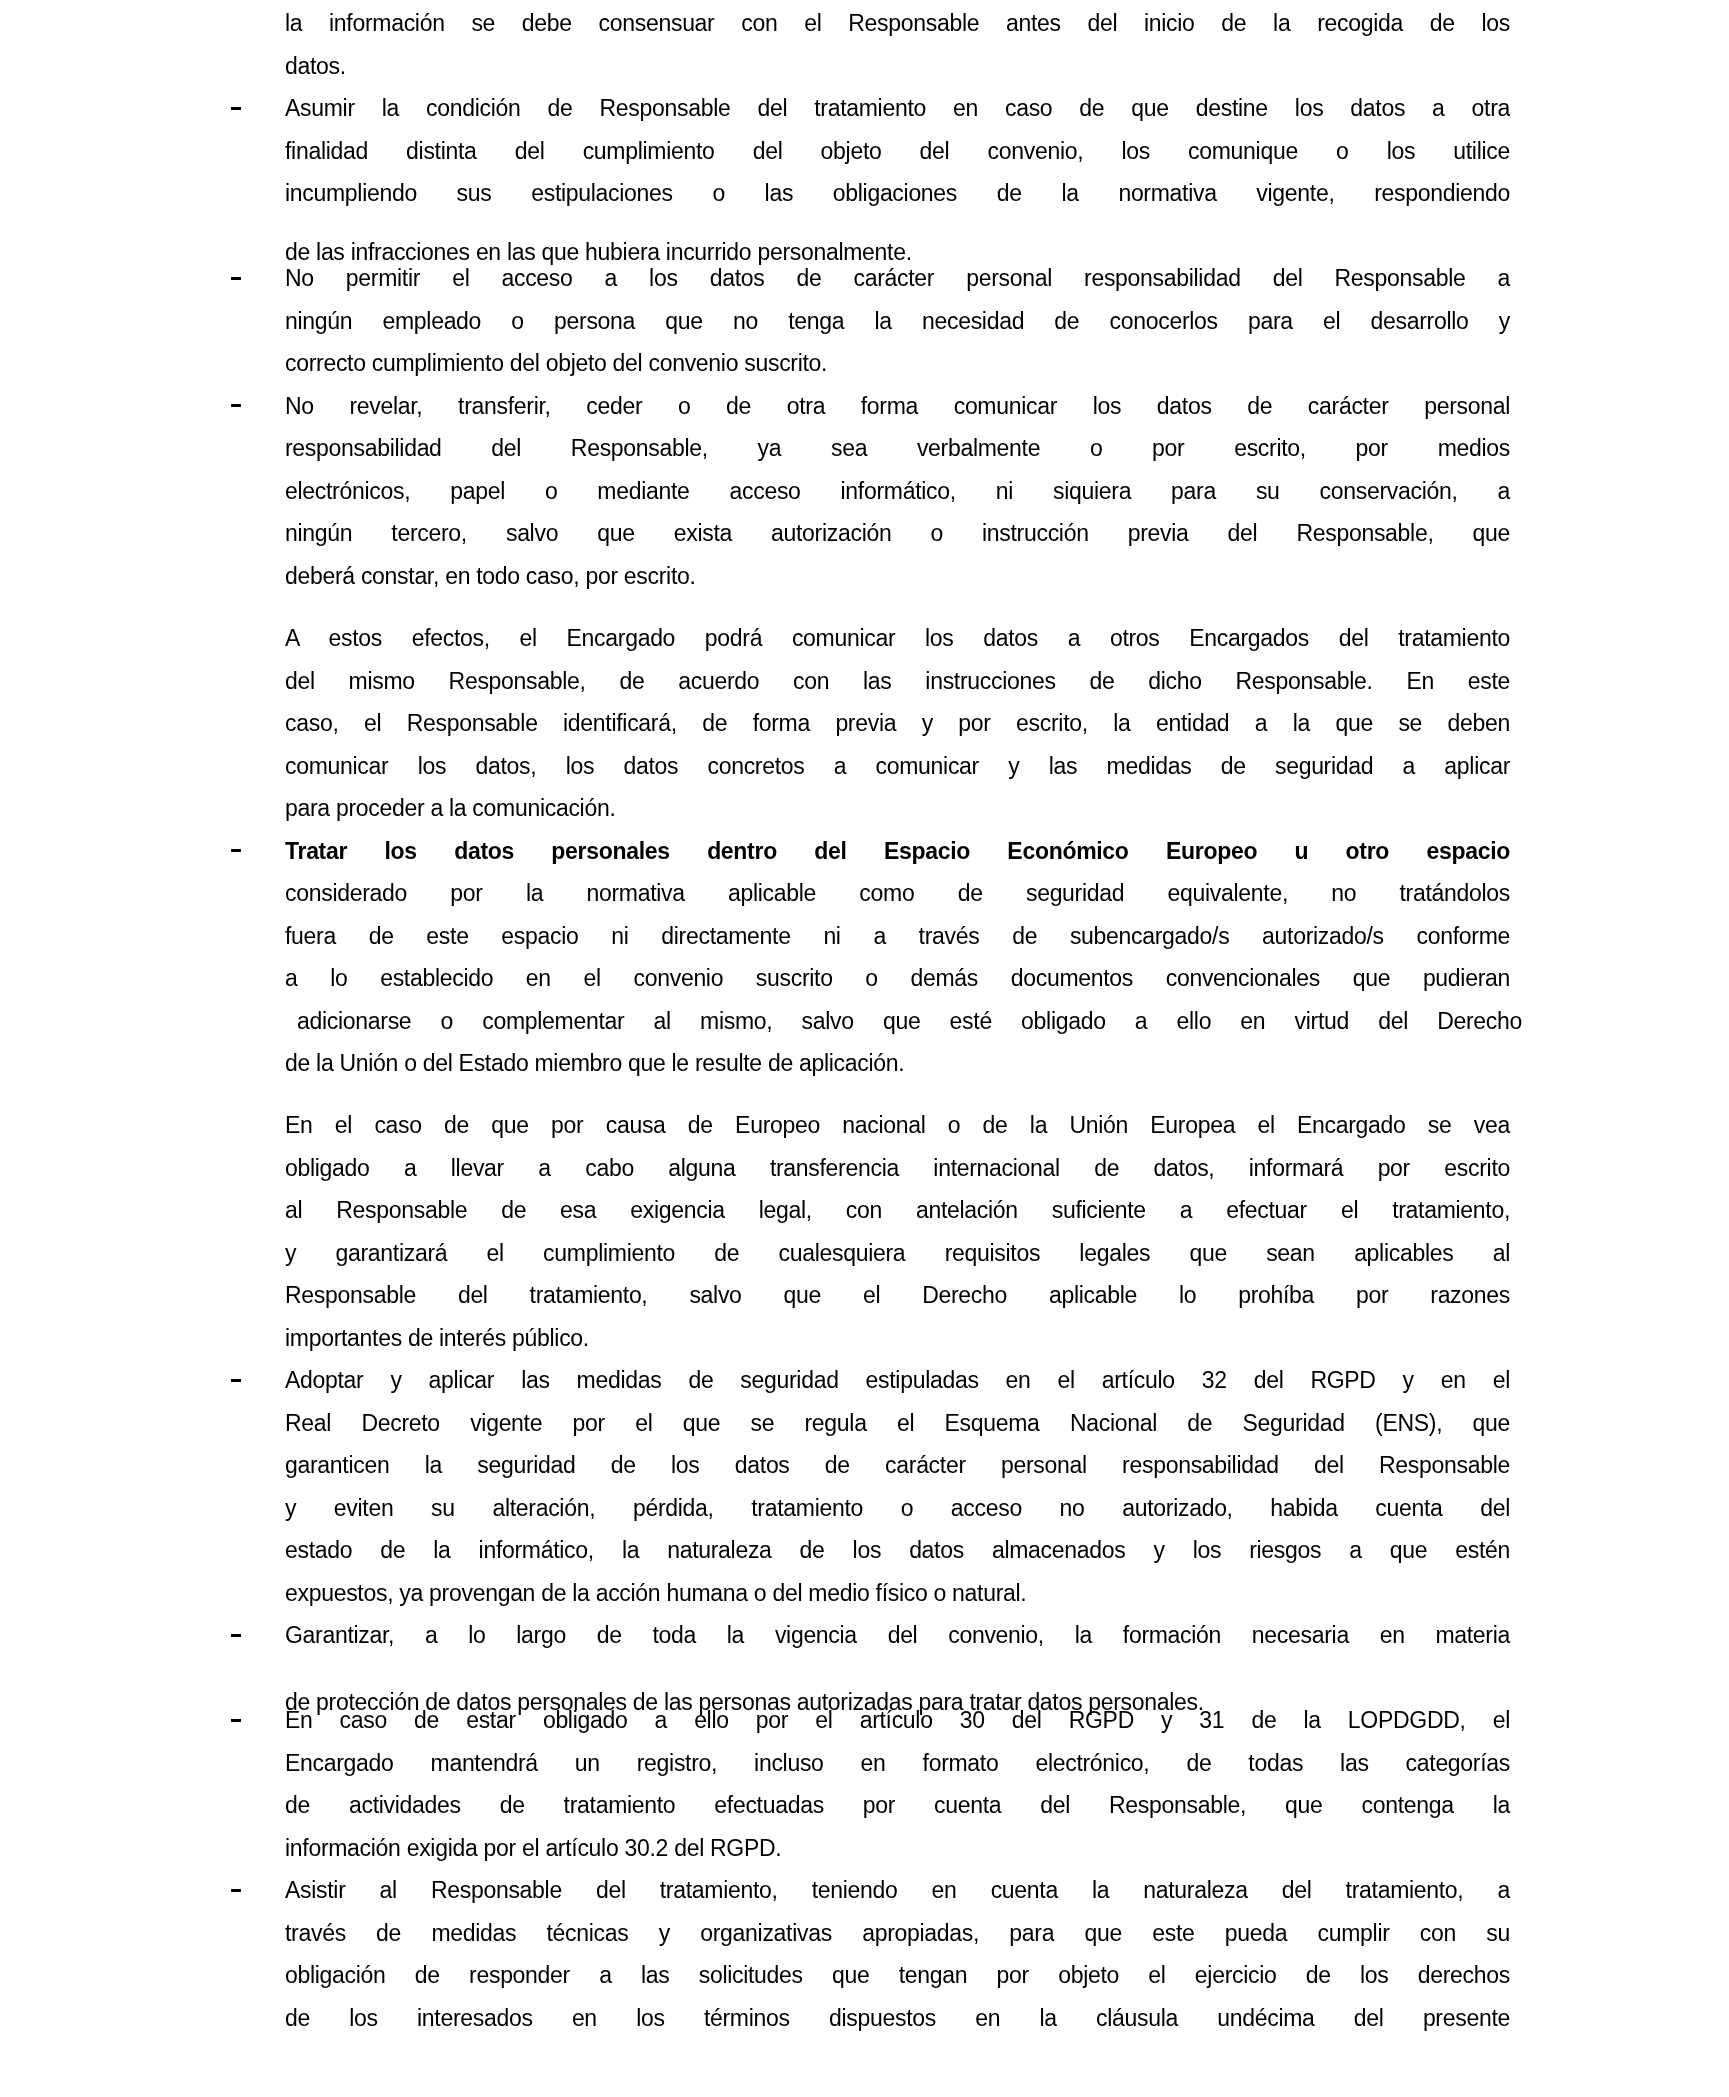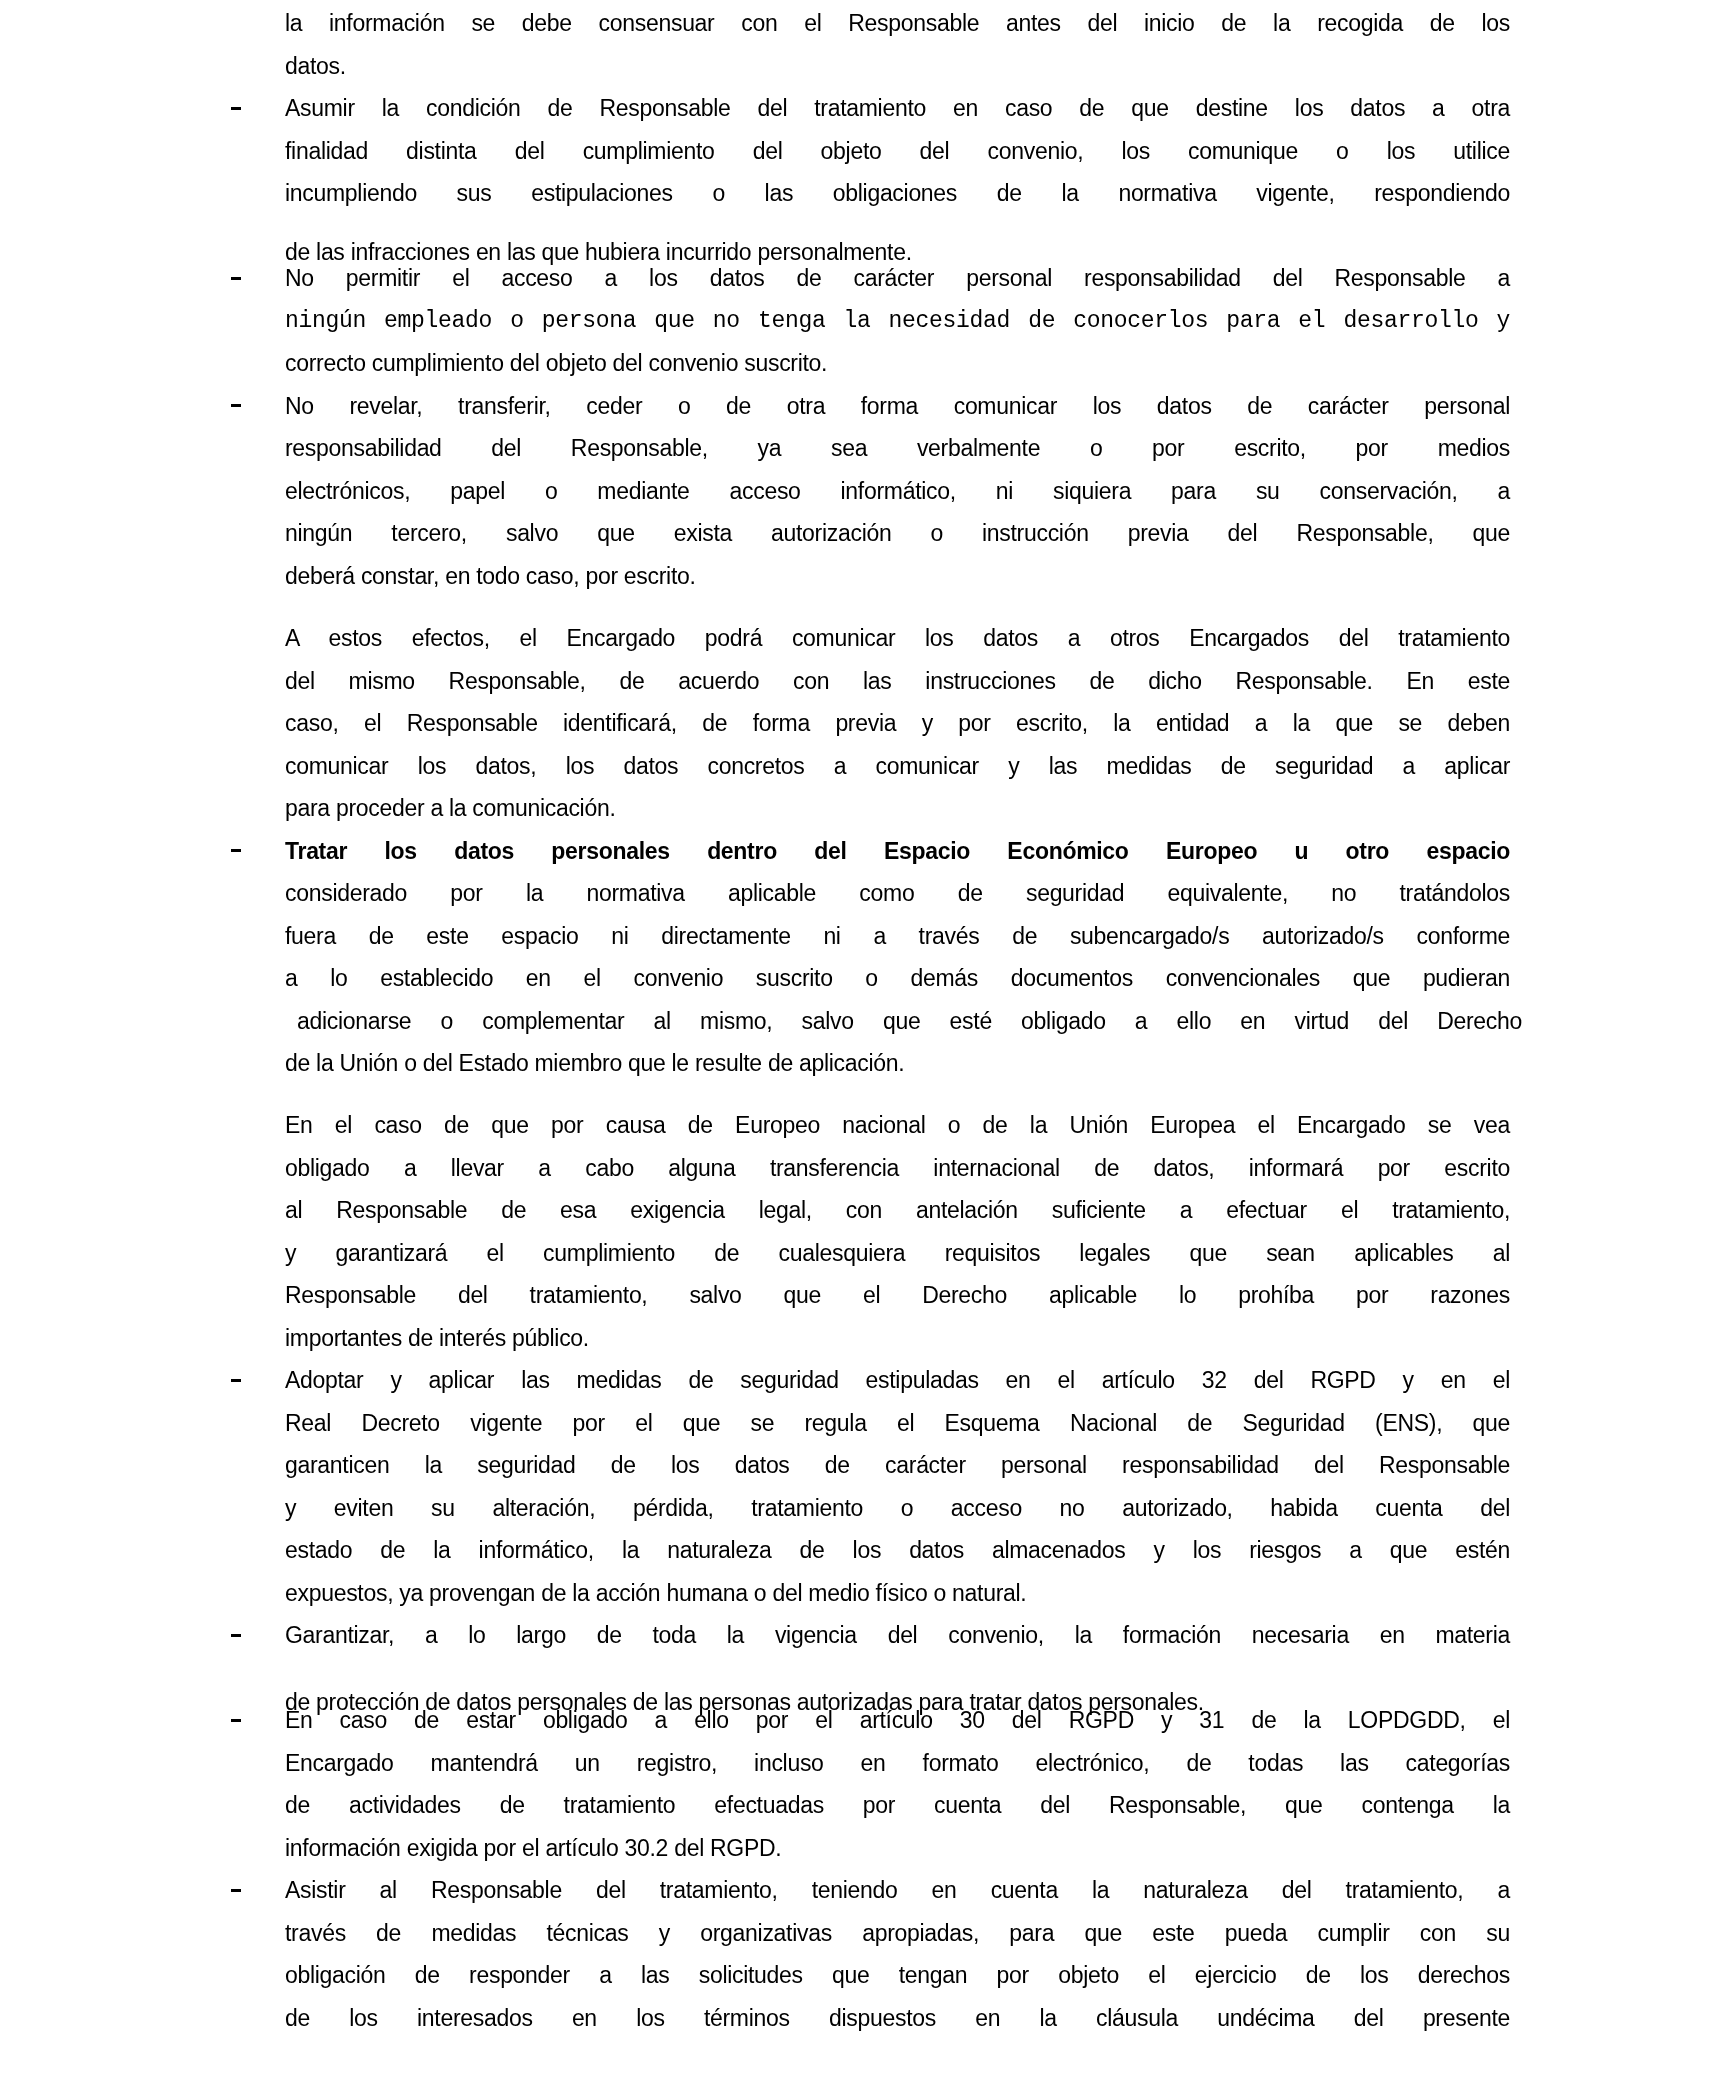--- a/index.html
+++ b/index.html
@@ -40,21 +40,21 @@
     <div>
       <div class="dash" style="top: 107px;"></div>
       <div class="line" style="top: 92px;">Asumir la condición de Responsable del tratamiento en caso de que destine los datos a otra</div>
       <div class="line" style="top: 135px;">finalidad distinta del cumplimiento del objeto del convenio, los comunique o los utilice</div>
       <div class="line" style="top: 177px;">incumpliendo sus estipulaciones o las obligaciones de la normativa vigente, respondiendo</div>
       <div class="line last" style="top: 220px; margin-top: 16px;">de las infracciones en las que hubiera incurrido personalmente.</div>
     </div>
     <div>
       <div class="dash" style="top: 277px;"></div>
       <div class="line" style="top: 262px;">No permitir el acceso a los datos de carácter personal responsabilidad del Responsable a</div>
-      <div class="line" style="top: 305px; font-family: Liberation Mono, monospace;">ningún empleado o persona que no tenga la necesidad de conocerlos para el desarrollo y</div>
+      <div class="line" style="top: 305px;">ningún empleado o persona que no tenga la necesidad de conocerlos para el desarrollo y</div>
       <div class="line last" style="top: 347px;">correcto cumplimiento del objeto del convenio suscrito.</div>
     </div>
     <div>
       <div class="dash" style="top: 404px;"></div>
       <div class="line" style="top: 390px;">No revelar, transferir, ceder o de otra forma comunicar los datos de carácter personal</div>
       <div class="line" style="top: 432px;">responsabilidad del Responsable, ya sea verbalmente o por escrito, por medios</div>
       <div class="line" style="top: 475px;">electrónicos, papel o mediante acceso informático, ni siquiera para su conservación, a</div>
       <div class="line" style="top: 517px;">ningún tercero, salvo que exista autorización o instrucción previa del Responsable, que</div>
       <div class="line last" style="top: 560px;">deberá constar, en todo caso, por escrito.</div>
     </div>

